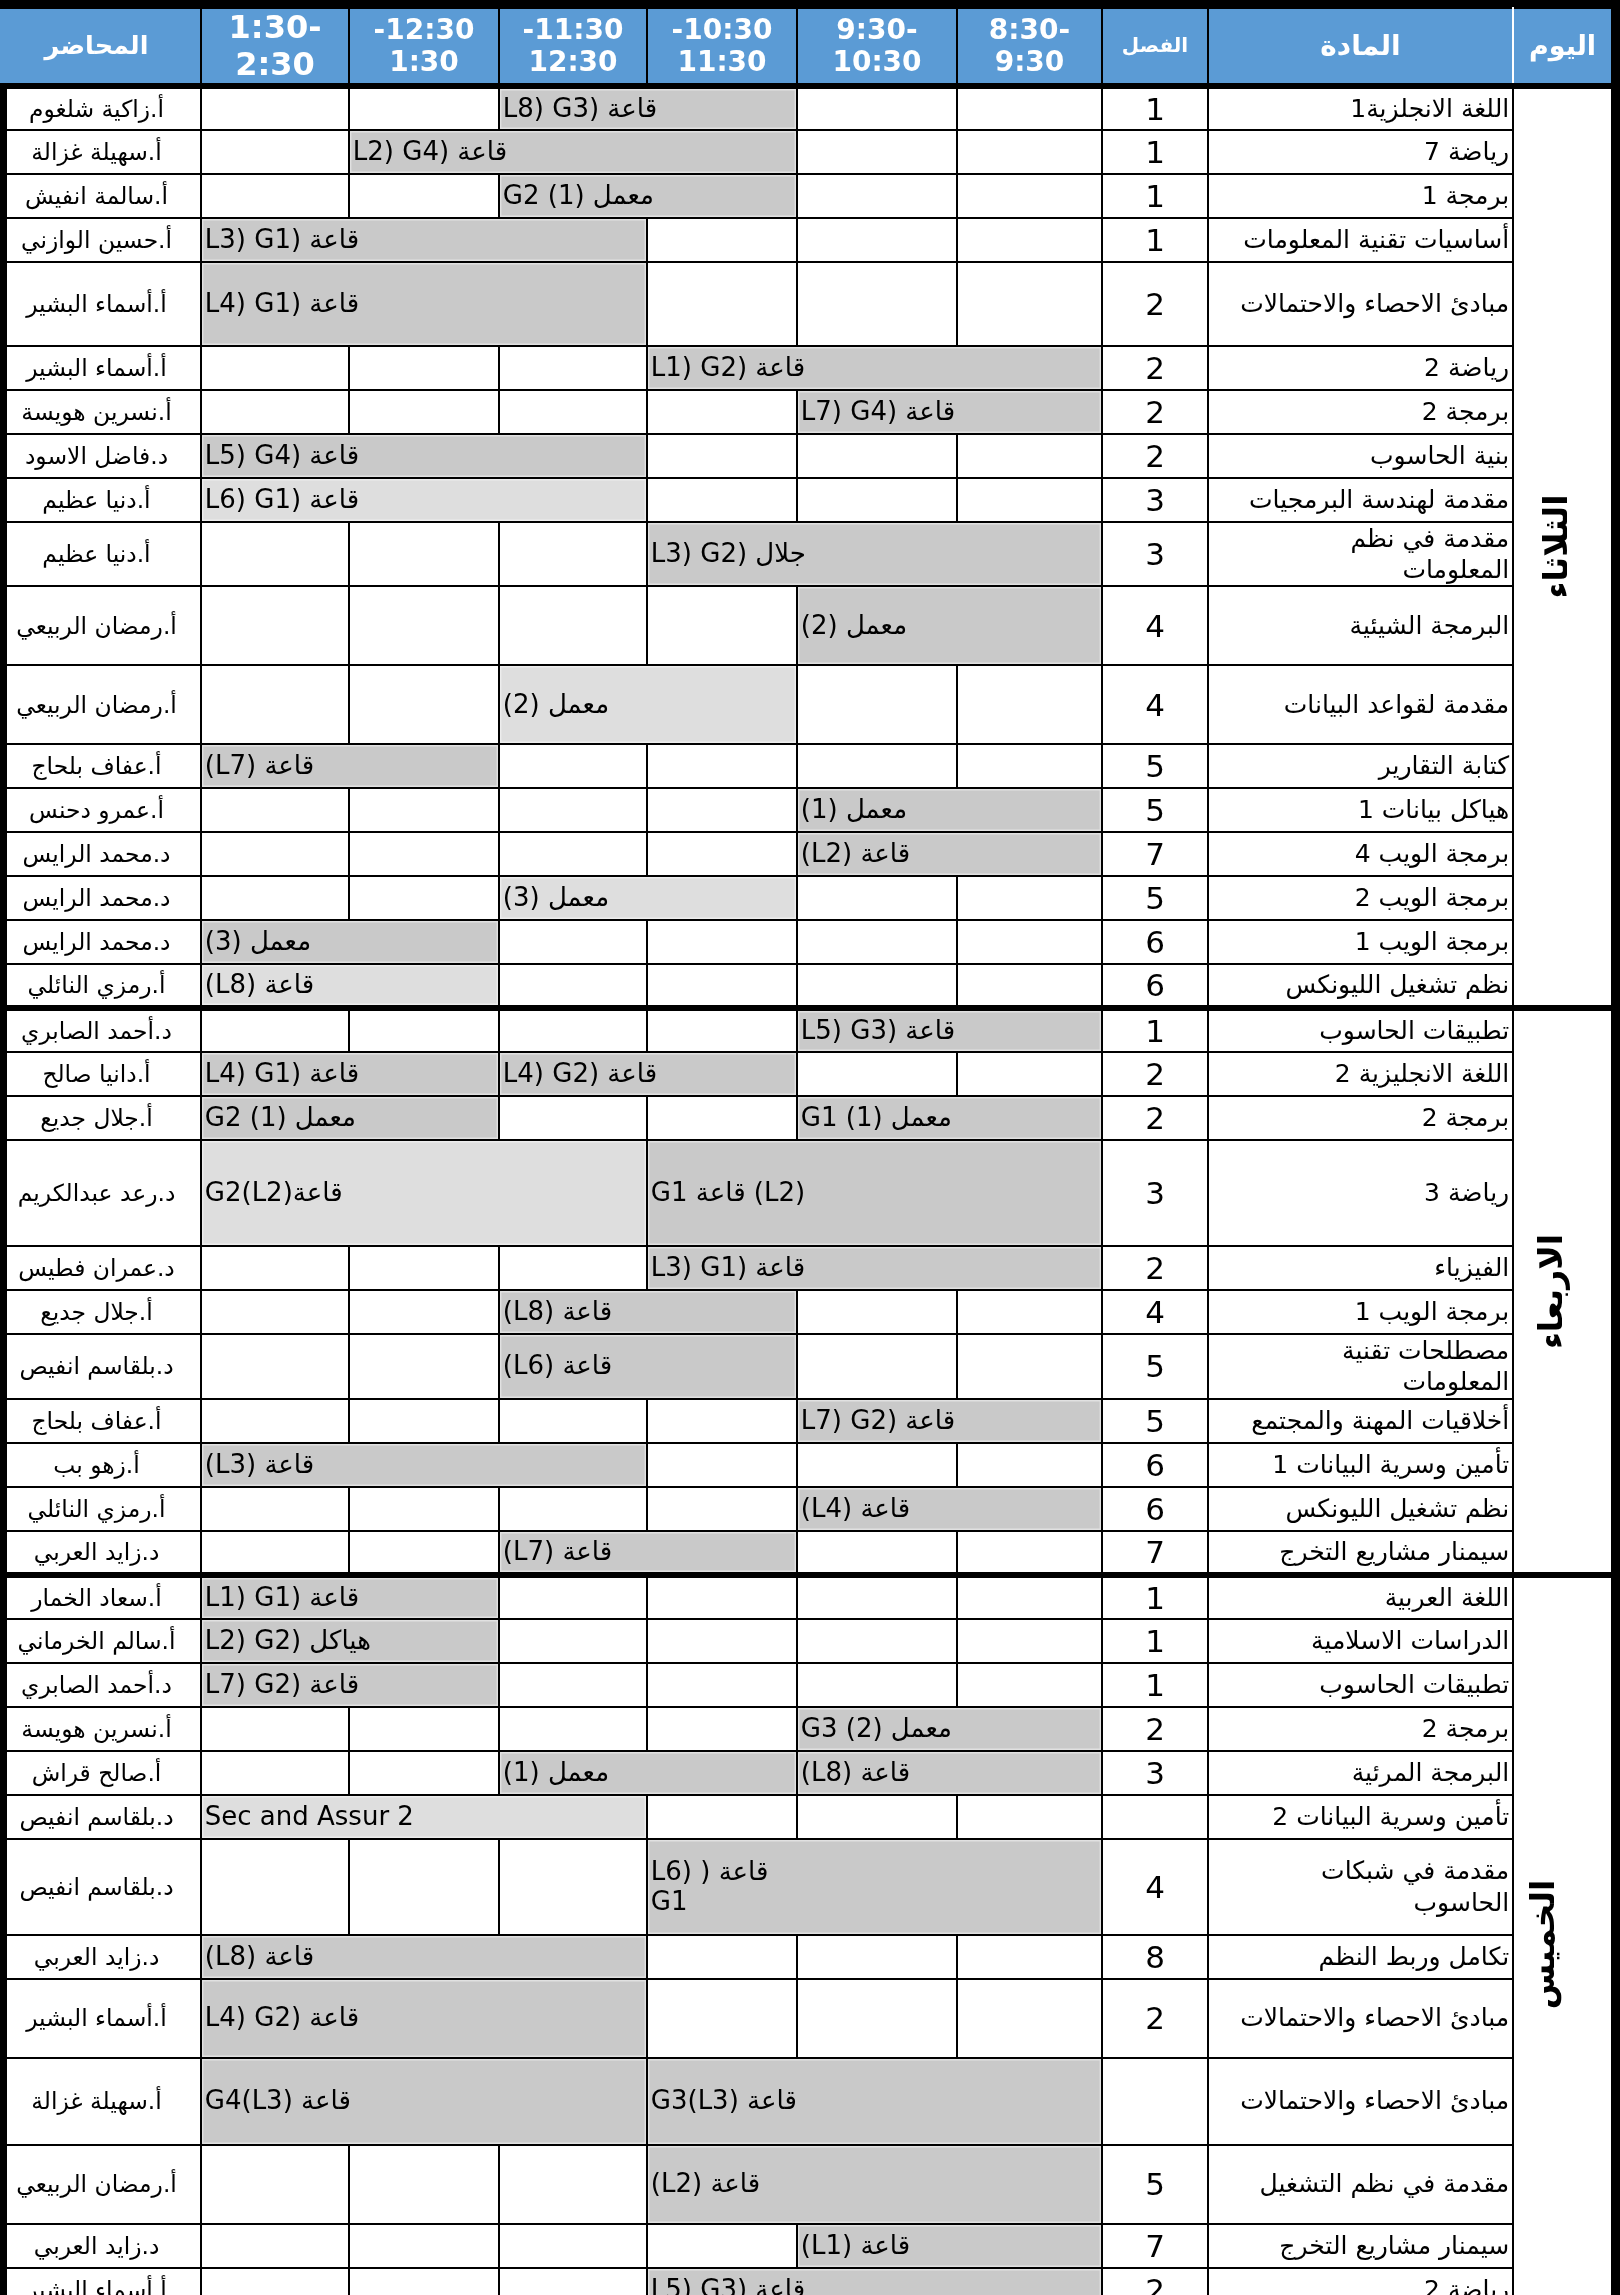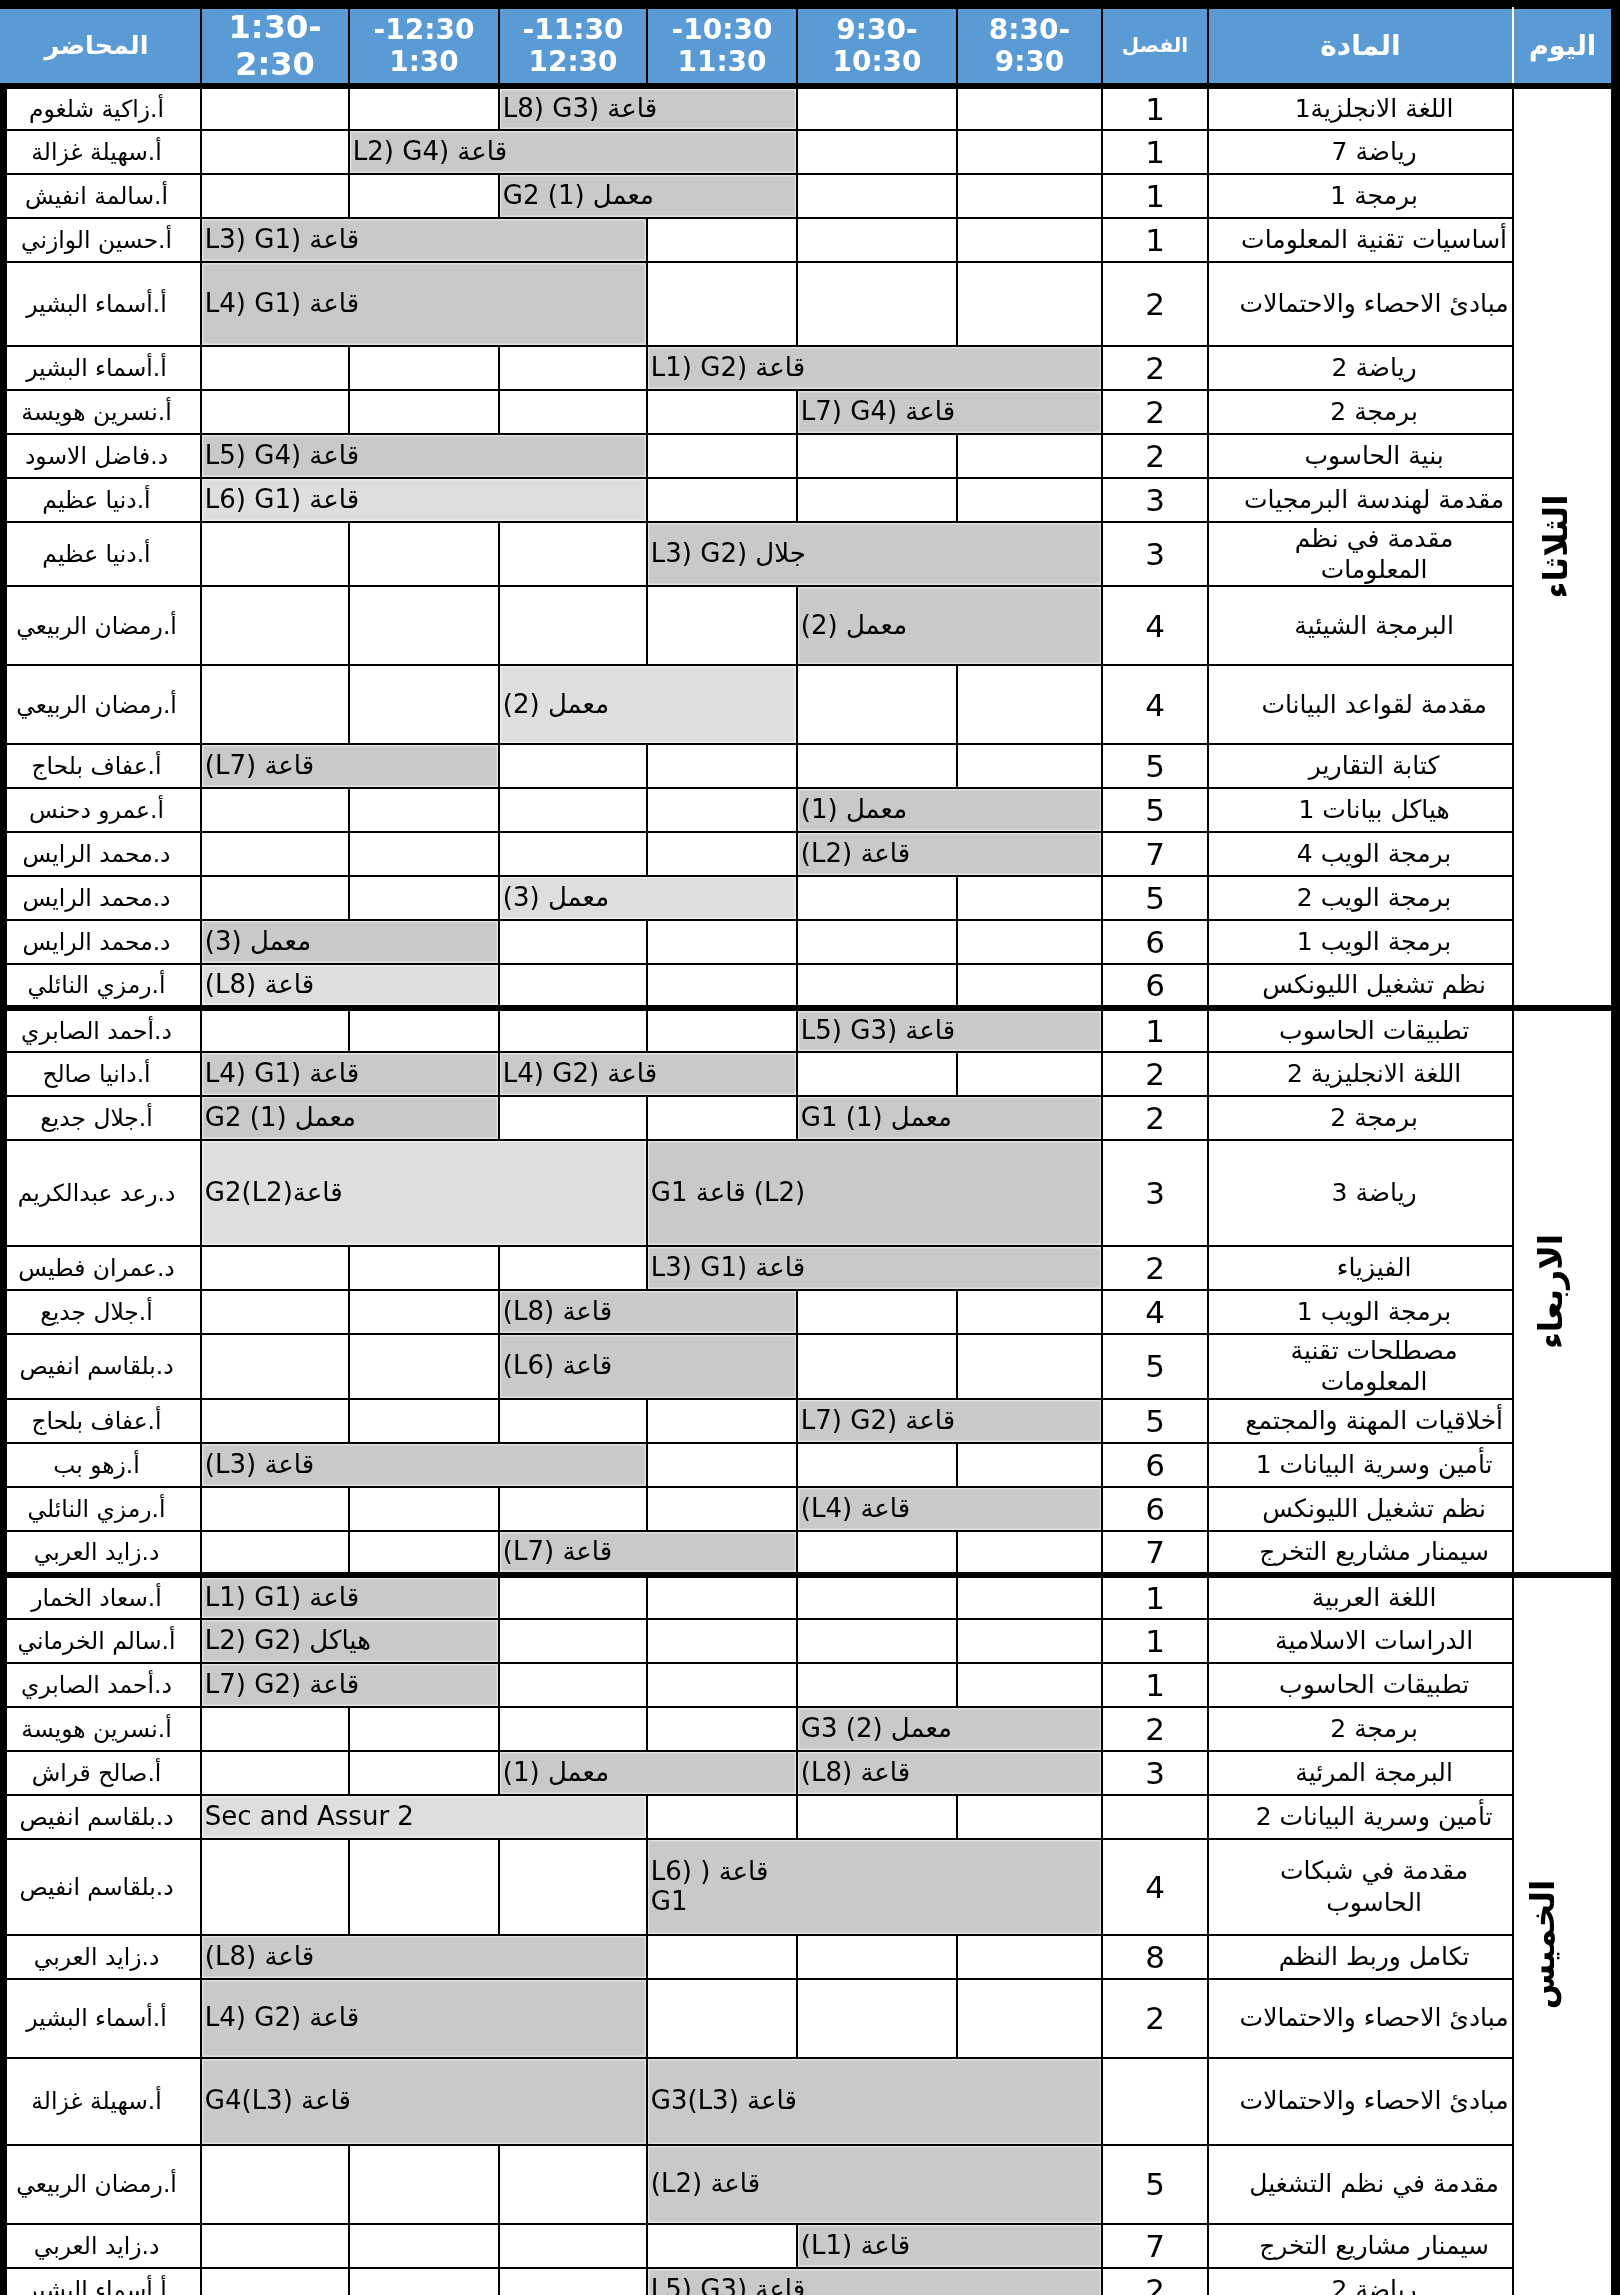--- a/index.html
+++ b/index.html
@@ -14,21 +14,21 @@
   }
   thead th.day-h{border-inline-end:2.8px solid #fff;font-size:27px;}
   thead th.lect-h{border-inline-start:2.8px solid #fff;font-size:25.5px;}
   thead th.cls-h{font-size:20px;}
   tbody tr{height:44px;}
   td.day{background:#fff;text-align:center;}
   td.day .dayr{
     display:inline-block;transform:rotate(-90deg);white-space:nowrap;
     font-size:33px;font-weight:bold;letter-spacing:0.7px;
   }
-  td.subj{font-size:25px;text-align:center;line-height:1.25;padding-left:30px;}
+  td.subj{font-size:25px;line-height:1.25;padding-left:30px;}
   td.cls{font-size:31px;text-align:center;font-weight:400;}
   td.lect{font-size:23.4px;text-align:center;line-height:1.2;}
   td.room{
     font-size:26px;line-height:1.15;
     box-shadow:inset 0 0 0 1.4px rgba(255,255,255,.45);
   }
   td.room.gray{background:#c9c9c9;}
   td.room.light{background:#dedede;}
   td.slot{background:#fff;}
 </style>

